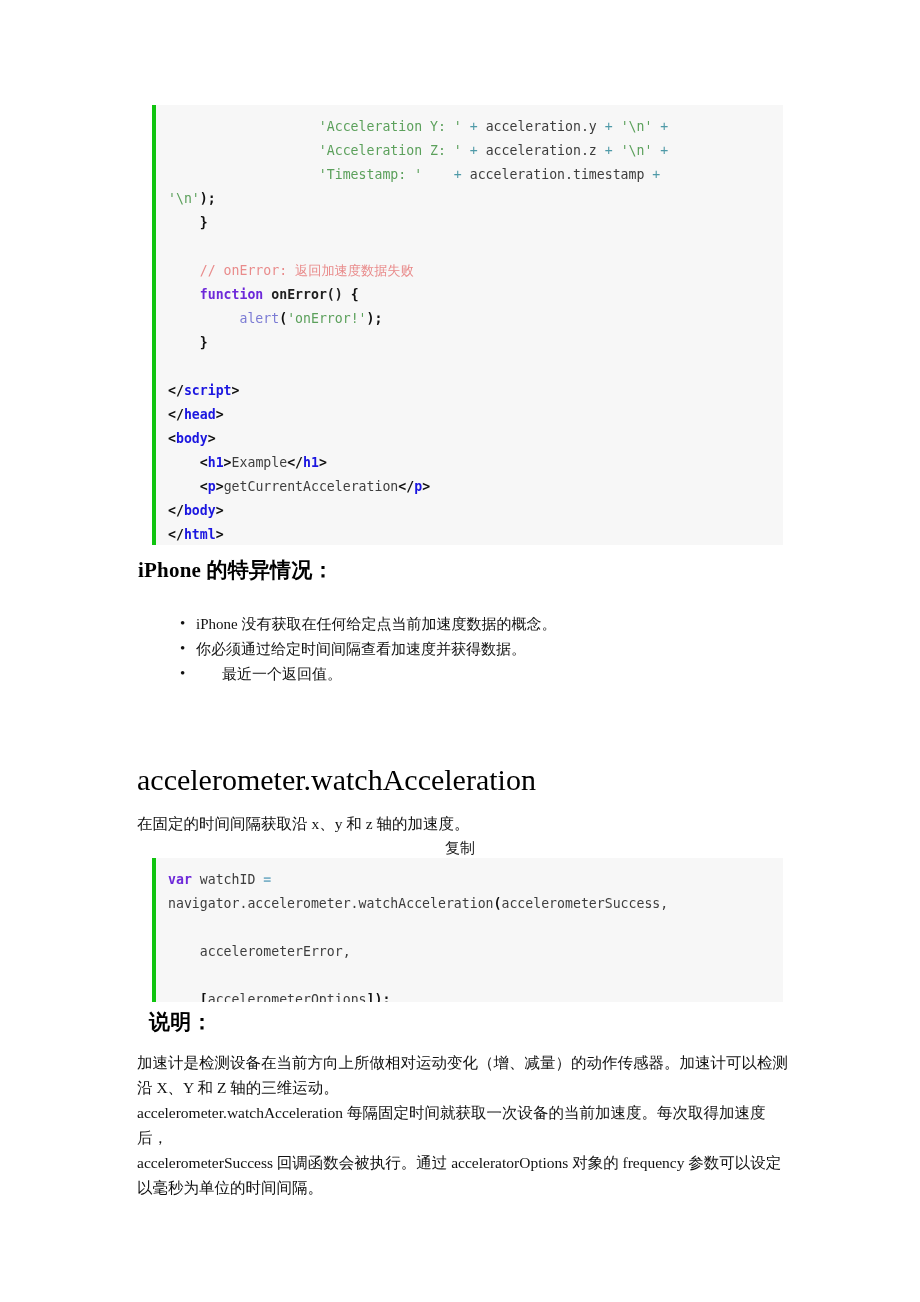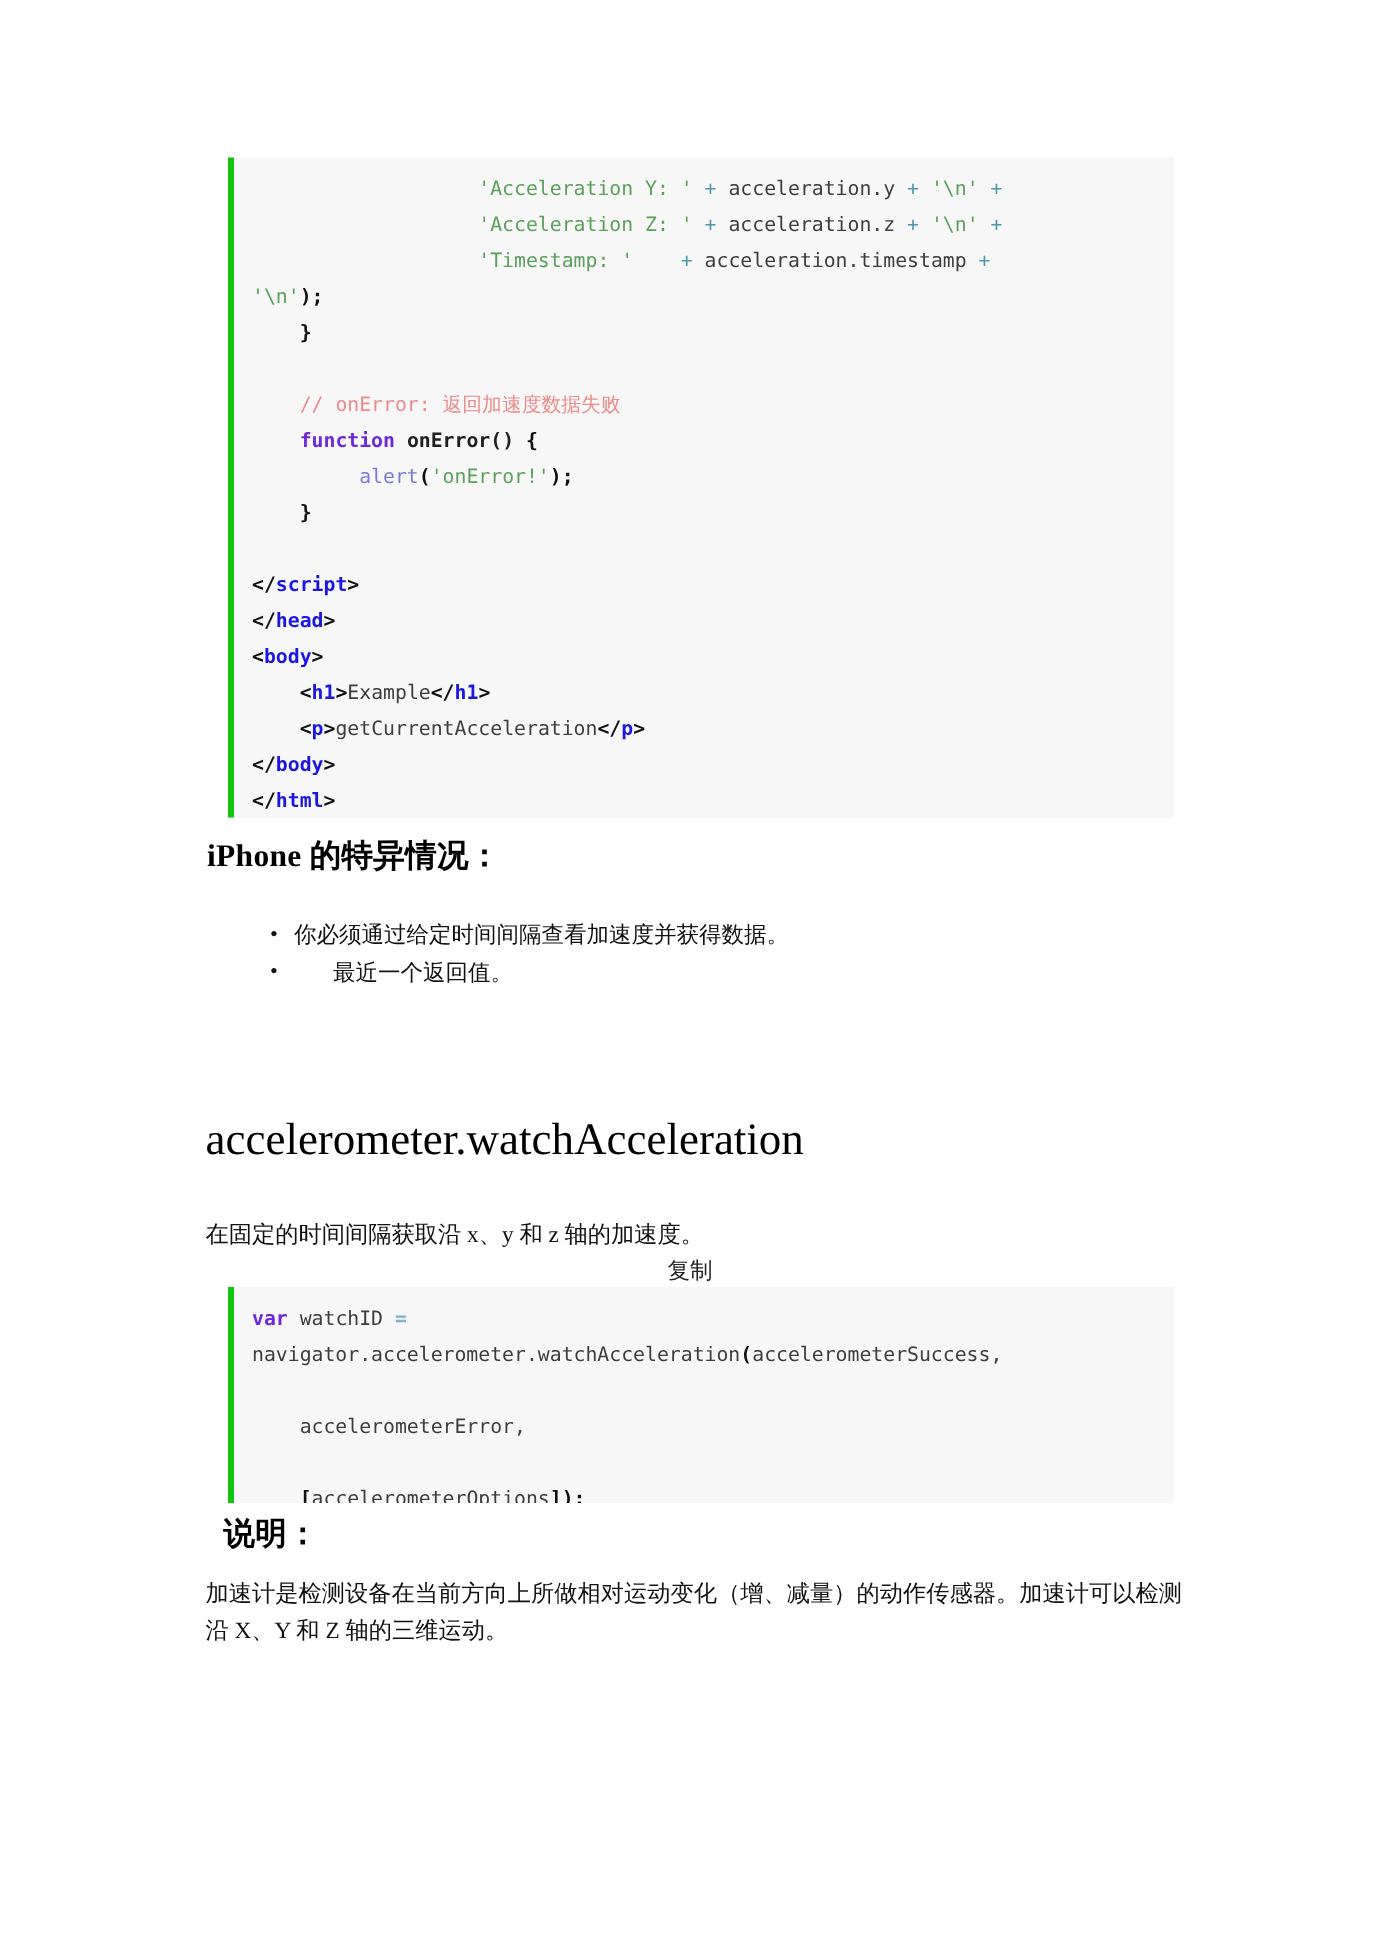--- a/index.html
+++ b/index.html
@@ -66,20 +66,21 @@
     color: #000;
     letter-spacing: 0.2px;
   }
   .h-main {
     position: absolute;
     font-family: "Liberation Serif", "DejaVu Serif", serif;
     font-weight: normal;
     font-size: 30px;
     line-height: 36px;
     color: #000;
+    margin-top: 20px;
   }
   .para {
     position: absolute;
     font-family: "Liberation Serif", "DejaVu Serif", serif;
     font-size: 15.5px;
     line-height: 25px;
     color: #111;
   }
   .bullets {
     position: absolute;
@@ -123,33 +124,39 @@
 </head>
 <body>
 
 <div class="page">
 
   <div class="codeblock" id="cb1" style="left:152px; top:105px; width:631px; height:440px;"><span class="ln"><span class="t-plain">                   </span><span class="t-str">'Acceleration Y: '</span><span class="t-plain"> </span><span class="t-op">+</span><span class="t-plain"> acceleration.y </span><span class="t-op">+</span><span class="t-plain"> </span><span class="t-str">'\n'</span><span class="t-plain"> </span><span class="t-op">+</span></span><span class="ln"><span class="t-plain">                   </span><span class="t-str">'Acceleration Z: '</span><span class="t-plain"> </span><span class="t-op">+</span><span class="t-plain"> acceleration.z </span><span class="t-op">+</span><span class="t-plain"> </span><span class="t-str">'\n'</span><span class="t-plain"> </span><span class="t-op">+</span></span><span class="ln"><span class="t-plain">                   </span><span class="t-str">'Timestamp: '</span><span class="t-plain">    </span><span class="t-op">+</span><span class="t-plain"> acceleration.timestamp </span><span class="t-op">+</span></span><span class="ln"><span class="t-str">'\n'</span><span class="t-punc">);</span></span><span class="ln"><span class="t-plain">    </span><span class="t-punc">}</span></span><span class="ln">&nbsp;</span><span class="ln"><span class="t-plain">    </span><span class="t-com">// onError: 返回加速度数据失败</span></span><span class="ln"><span class="t-plain">    </span><span class="t-kw">function</span><span class="t-plain"> </span><span class="t-fn">onError()</span><span class="t-plain"> </span><span class="t-punc">{</span></span><span class="ln"><span class="t-plain">         </span><span class="t-call">alert</span><span class="t-punc">(</span><span class="t-str">'onError!'</span><span class="t-punc">);</span></span><span class="ln"><span class="t-plain">    </span><span class="t-punc">}</span></span><span class="ln">&nbsp;</span><span class="ln"><span class="t-angle">&lt;/</span><span class="t-tag">script</span><span class="t-angle">&gt;</span></span><span class="ln"><span class="t-angle">&lt;/</span><span class="t-tag">head</span><span class="t-angle">&gt;</span></span><span class="ln"><span class="t-angle">&lt;</span><span class="t-tag">body</span><span class="t-angle">&gt;</span></span><span class="ln"><span class="t-plain">    </span><span class="t-angle">&lt;</span><span class="t-tag">h1</span><span class="t-angle">&gt;</span><span class="t-plain">Example</span><span class="t-angle">&lt;/</span><span class="t-tag">h1</span><span class="t-angle">&gt;</span></span><span class="ln"><span class="t-plain">    </span><span class="t-angle">&lt;</span><span class="t-tag">p</span><span class="t-angle">&gt;</span><span class="t-plain">getCurrentAcceleration</span><span class="t-angle">&lt;/</span><span class="t-tag">p</span><span class="t-angle">&gt;</span></span><span class="ln"><span class="t-angle">&lt;/</span><span class="t-tag">body</span><span class="t-angle">&gt;</span></span><span class="ln"><span class="t-angle">&lt;/</span><span class="t-tag">html</span><span class="t-angle">&gt;</span></span></div>
 
   <div class="h-sub" style="left:138px; top:557px; width:600px;">iPhone 的特异情况：</div>
 
   <ul class="bullets" id="iphone-bullets" style="left:180px; top:612px; width:610px;">
+      <li><span>iPhone 没有获取在任何给定点当前加速度数据的概念。</span></li>
       <li><span>你必须通过给定时间间隔查看加速度并获得数据。</span></li>
       <li><span class="cont">最近一个返回值。</span></li>
     </ul>
 
   <div class="h-main" style="left:137px; top:742px; width:700px;">accelerometer.watchAcceleration</div>
 
   <div class="para" style="left:137px; top:811px; width:700px;">在固定的时间间隔获取沿 x、y 和 z 轴的加速度。</div>
 
   <div class="copy-label" style="left:380px; top:838px; width:160px;">复制</div>
 
   <div class="codeblock" id="cb2" style="left:152px; top:858px; width:631px; height:144px;"><span class="ln"><span class="t-kw">var</span><span class="t-plain"> watchID </span><span class="t-eq">=</span></span><span class="ln"><span class="t-plain">navigator.accelerometer.watchAcceleration</span><span class="t-punc">(</span><span class="t-plain">accelerometerSuccess,</span></span><span class="ln">&nbsp;</span><span class="ln"><span class="t-plain">    accelerometerError,</span></span><span class="ln">&nbsp;</span><span class="ln"><span class="t-plain">    </span><span class="t-punc">[</span><span class="t-plain">accelerometerOptions</span><span class="t-punc">]);</span></span></div>
 
   <div class="h-sub" style="left:137px; top:1009px; width:400px;margin-left:12px;">说明：</div>
 
   <div class="para" id="desc-p1" style="left:137px; top:1050px; width:655px;">
       <span class="desc-line">加速计是检测设备在当前方向上所做相对运动变化（增、减量）的动作传感器。加速计可以检测</span>
       <span class="desc-line">沿 X、Y 和 Z 轴的三维运动。</span>
     </div>
 
+  <div class="para" id="desc-p2" style="left:137px; top:1100px; width:655px;">
+      <span class="desc-line">accelerometer.watchAcceleration 每隔固定时间就获取一次设备的当前加速度。每次取得加速度后，</span>
+      <span class="desc-line">accelerometerSuccess 回调函数会被执行。通过 acceleratorOptions 对象的 frequency 参数可以设定</span>
+      <span class="desc-line">以毫秒为单位的时间间隔。</span>
+    </div>
 
 </div>
 
 </body></html>

